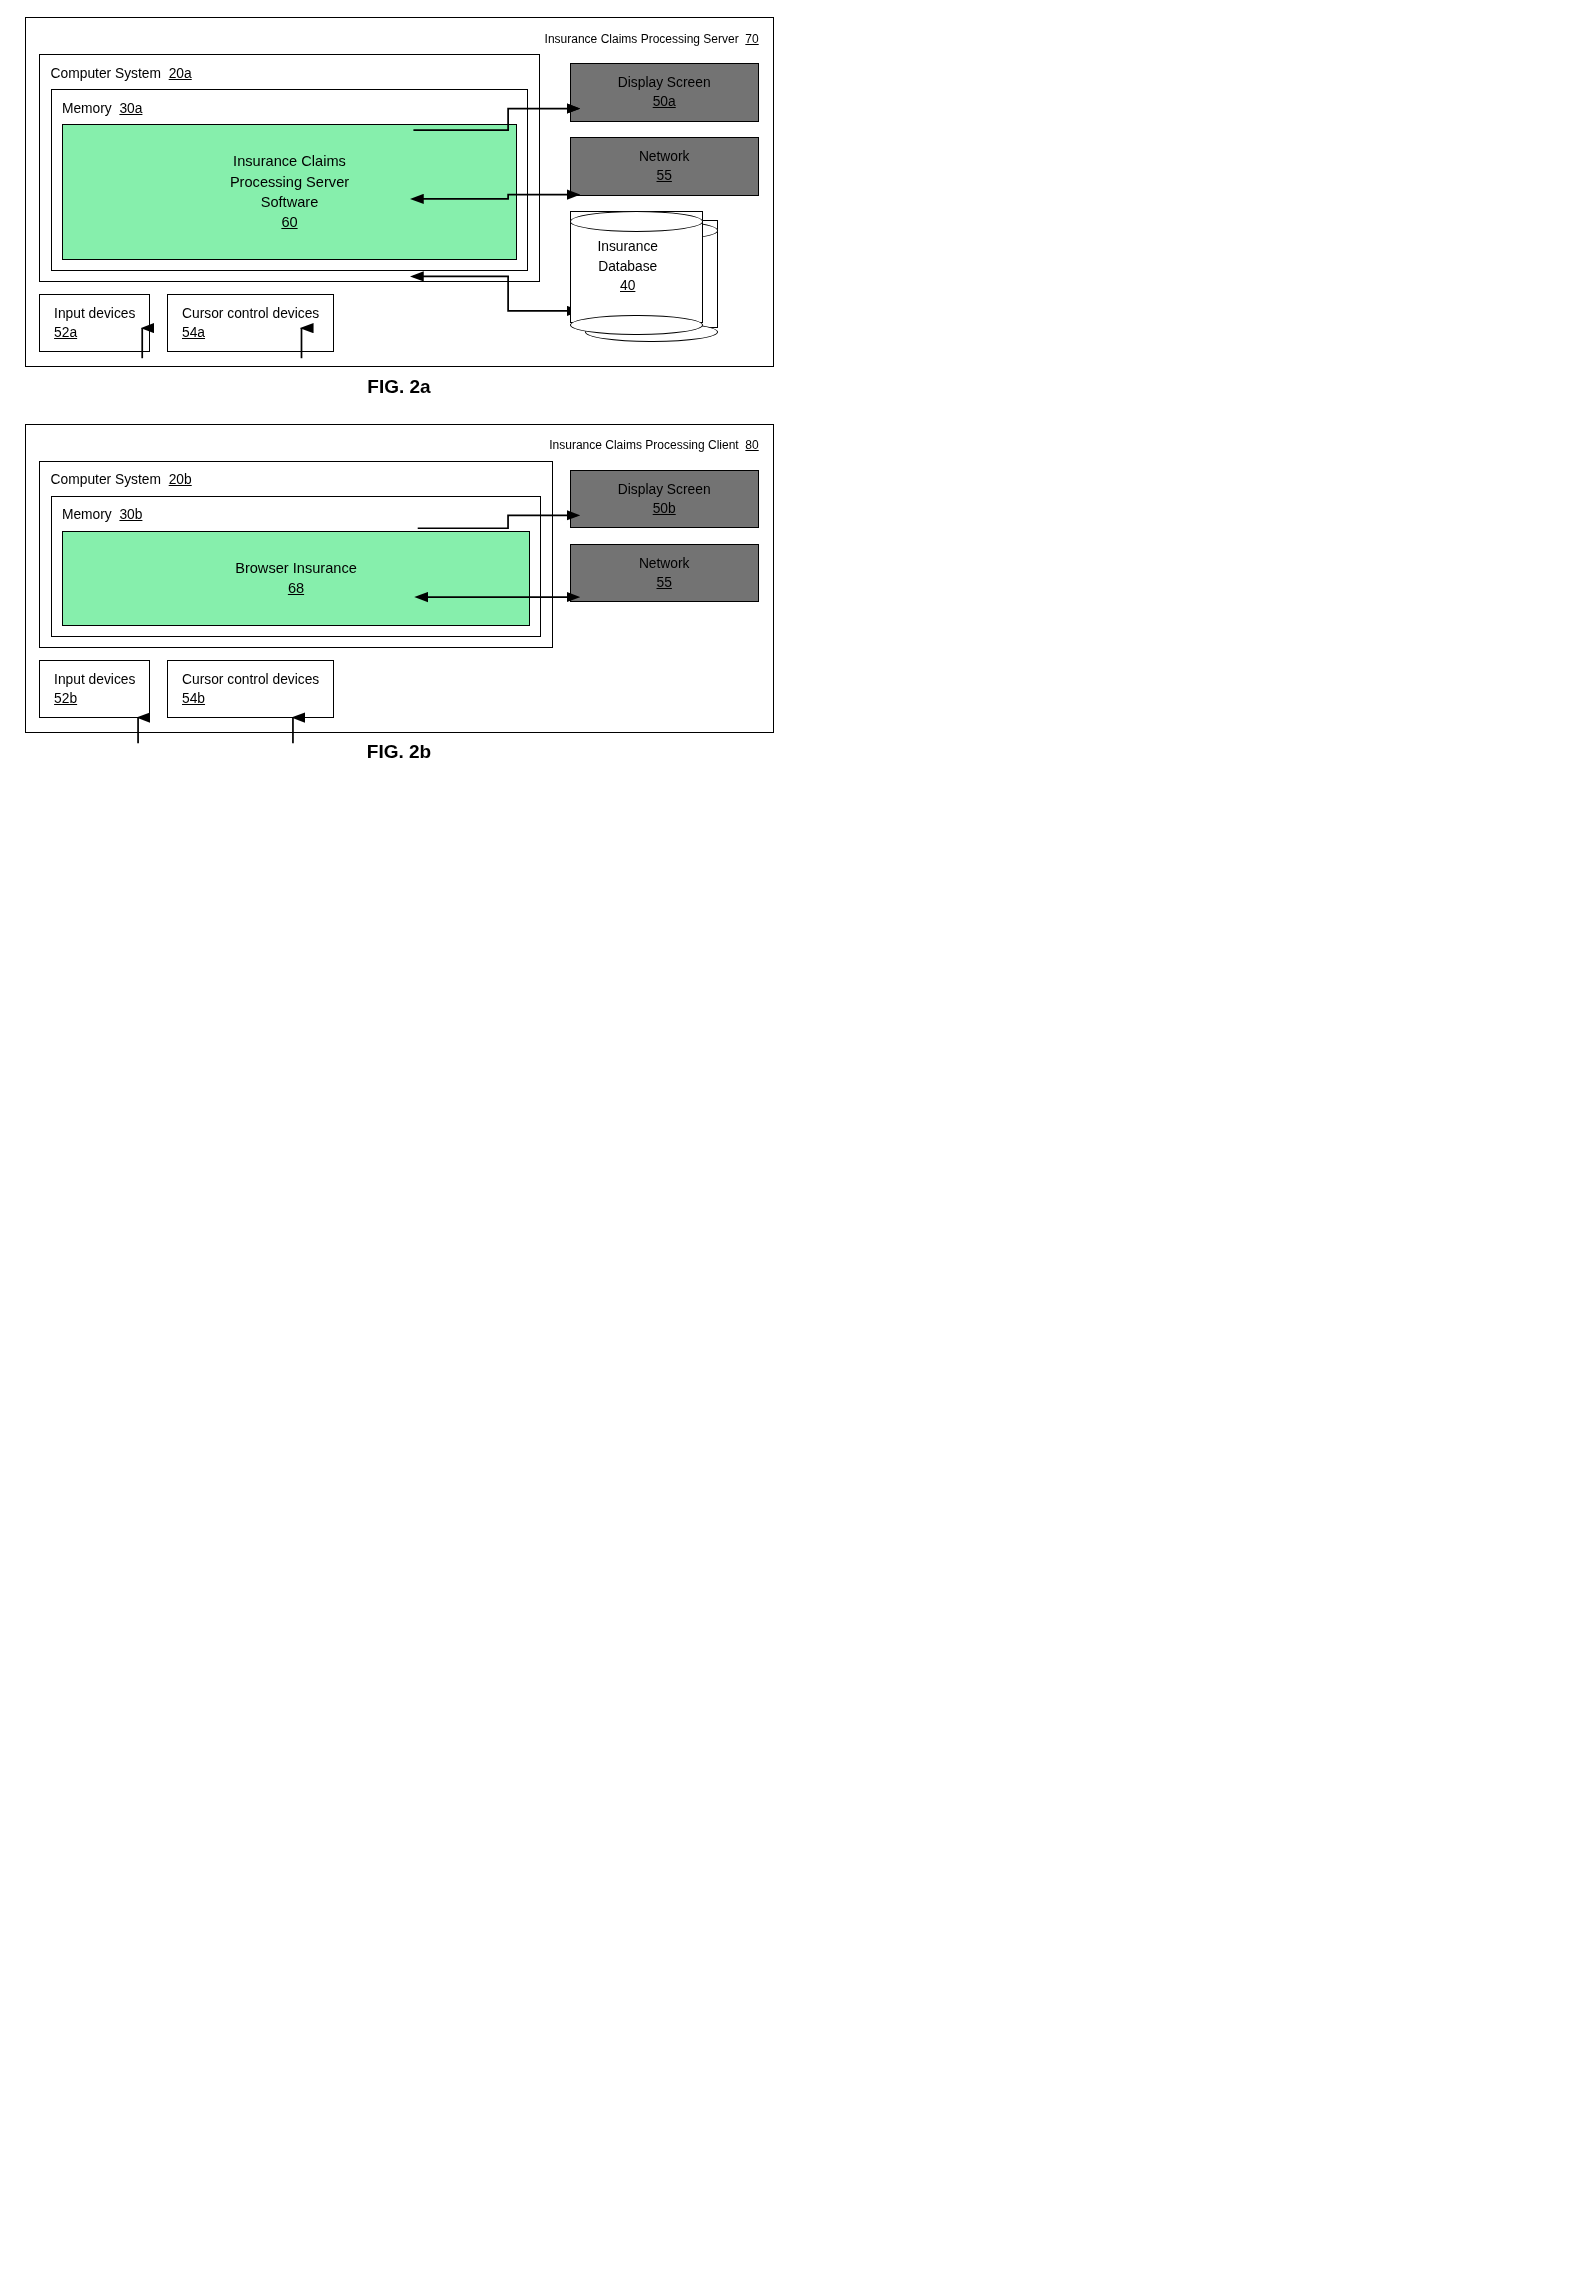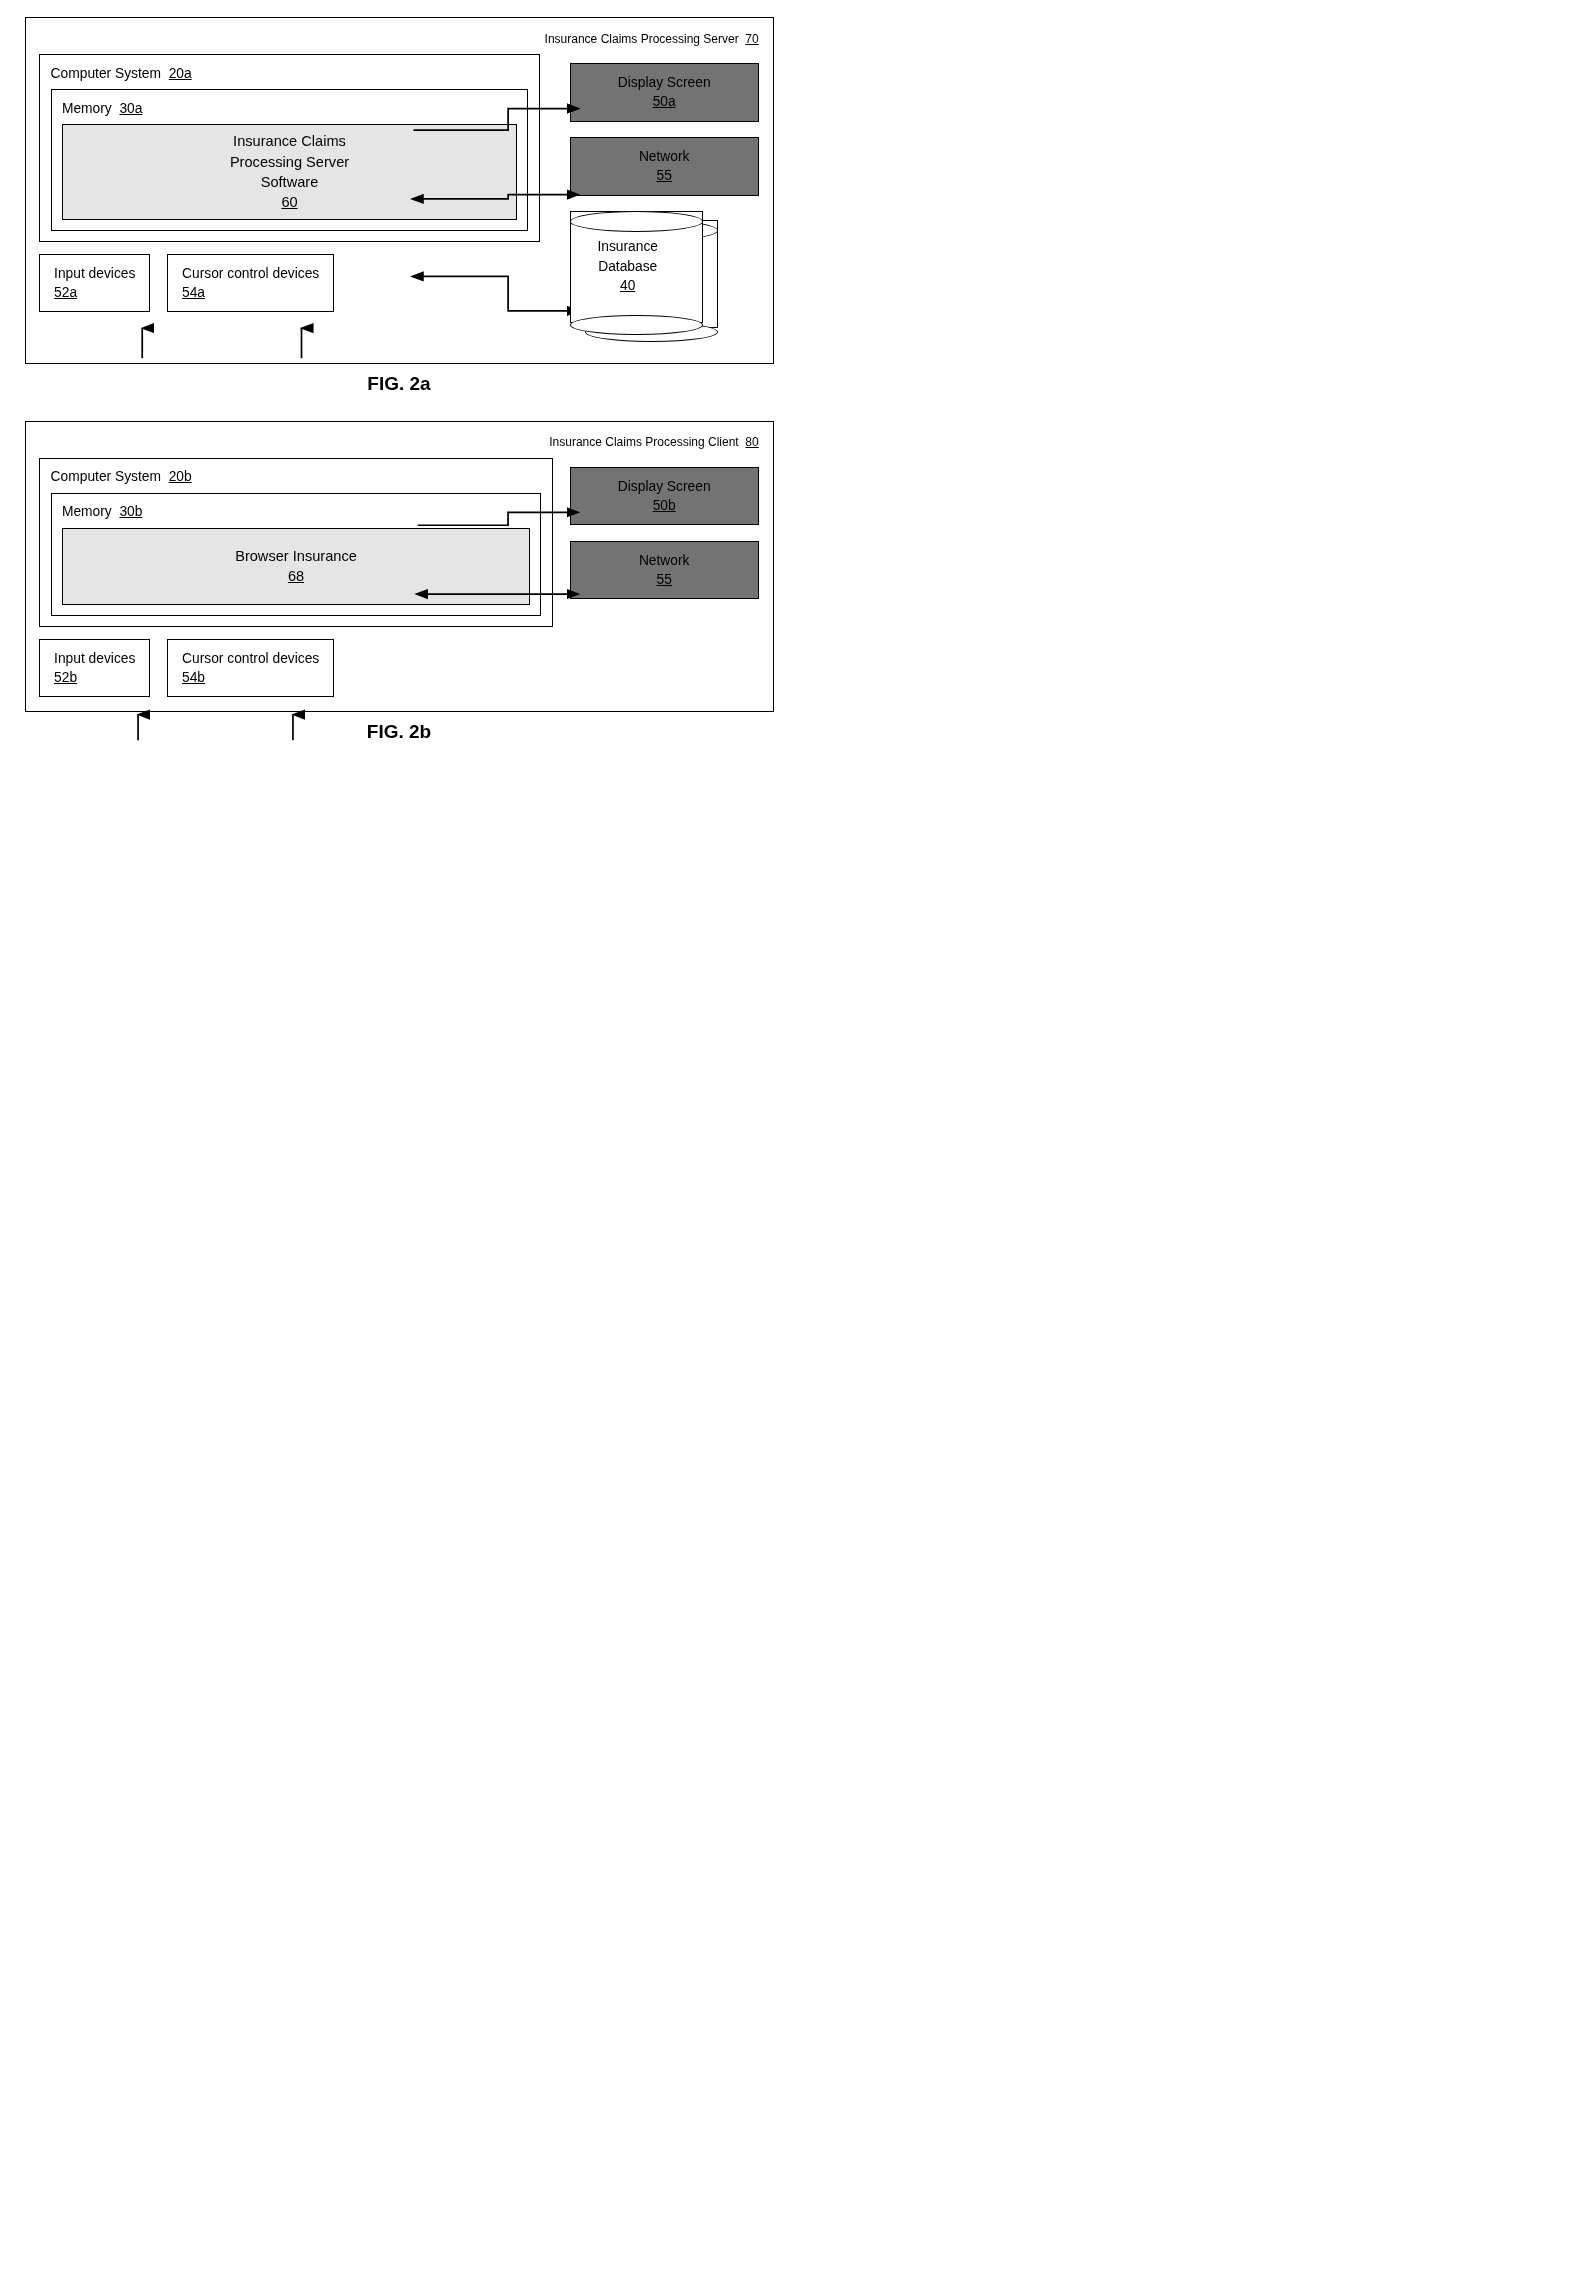--- a/index.html
+++ b/index.html
@@ -32,22 +32,22 @@
 
     .inner-box {
       border: 1.7px solid #000;
       padding: 10.3px;
       position: relative;
       background: #fff;
     }
 
     .innermost-box {
       border: 1.7px solid #000;
-      padding: 6px;
-      background: #e5e5e5;
+      padding: 26px;
+      background: #86efac;
       display: flex;
       align-items: center;
       justify-content: center;
       text-align: center;
     }
 
     .box-label-underline {
       text-decoration: underline;
     }
 

